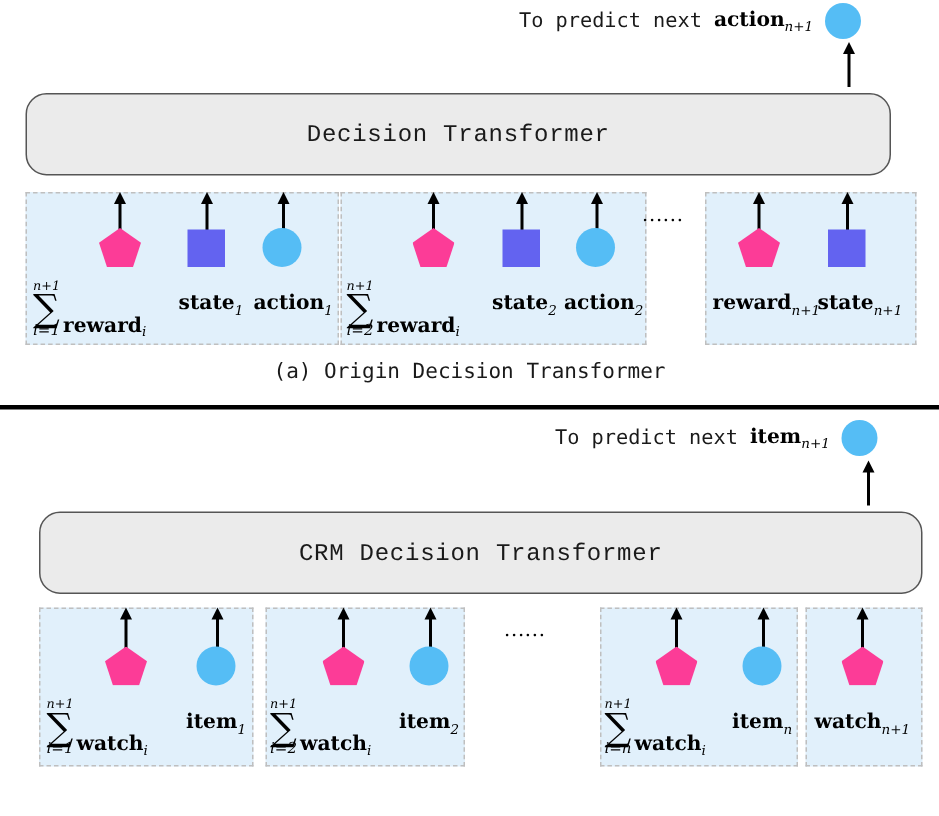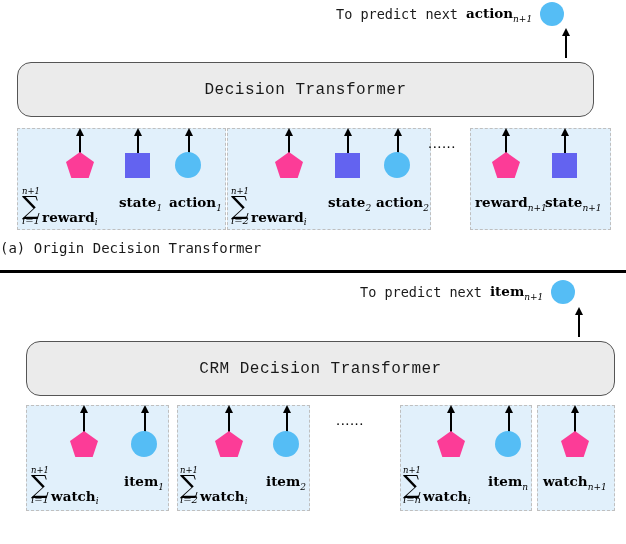--- a/index.html
+++ b/index.html
@@ -8,21 +8,21 @@
 
   .panel{position:absolute;left:0;width:626px;}
   #panel-a{top:0;height:271px;}
   #panel-b{top:273px;height:271px;}
 
   
   #panel-divider{position:absolute;left:0;top:270px;width:626px;height:3px;
                  background:#000;}
 
   
-  .predict-row{position:absolute;display:flex;align-items:center;gap:8px;}
+  .predict-row{position:absolute;display:flex;align-items:center;gap:8px;margin-left:10px;}
   .predict-text{font-family:"DejaVu Sans Mono","Liberation Mono",monospace;
                 font-size:13.5px;color:#1a1a1a;white-space:nowrap;letter-spacing:0px;}
   .predict-math{font-family:"DejaVu Serif","Liberation Serif",serif;
                 font-weight:bold;font-size:13.5px;color:#000;white-space:nowrap;}
   .predict-math sub{font-weight:normal;font-style:italic;font-size:9px;}
 
   
   .circle{border-radius:50%;background:#55bdf5;display:inline-block;}
   .square{background:#6363f0;display:inline-block;}
   .pentagon{background:#fc3c97;display:inline-block;
@@ -61,21 +61,21 @@
   .sig-top{font-size:8.5px;font-style:italic;font-weight:normal;}
   .sig-glyph{font-size:25px;font-weight:normal;line-height:0.82;}
   .sig-bot{font-size:10px;font-style:italic;font-weight:normal;}
   .sigma-body{display:inline-block;position:relative;top:0px;}
 
   
   .ellipsis{position:absolute;font-family:"DejaVu Serif","Liberation Serif",serif;
             font-size:13px;letter-spacing:0.5px;color:#000;}
 
   
-  .caption{position:absolute;width:626px;
+  .caption{position:absolute;width:626px;text-align:center;
            font-family:"DejaVu Sans Mono","Liberation Mono",monospace;
            font-size:14px;color:#1a1a1a;letter-spacing:0px;}
 </style>
 </head>
 <body>
 
 <div class="panel" id="panel-a">
 
   <div class="predict-row" id="a-predict" style="left:336px;top:2px;">
     <span class="predict-text">To predict next</span>

